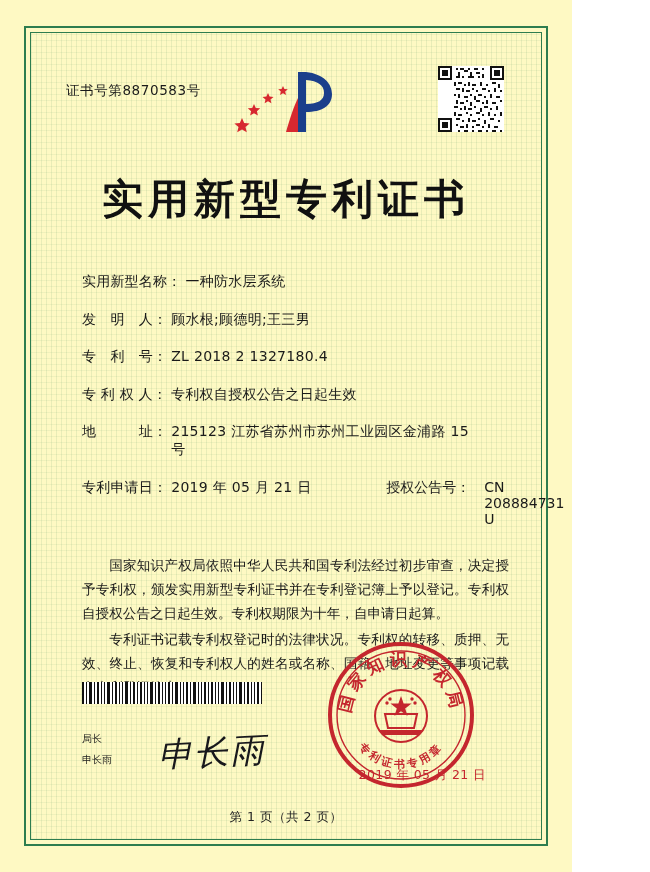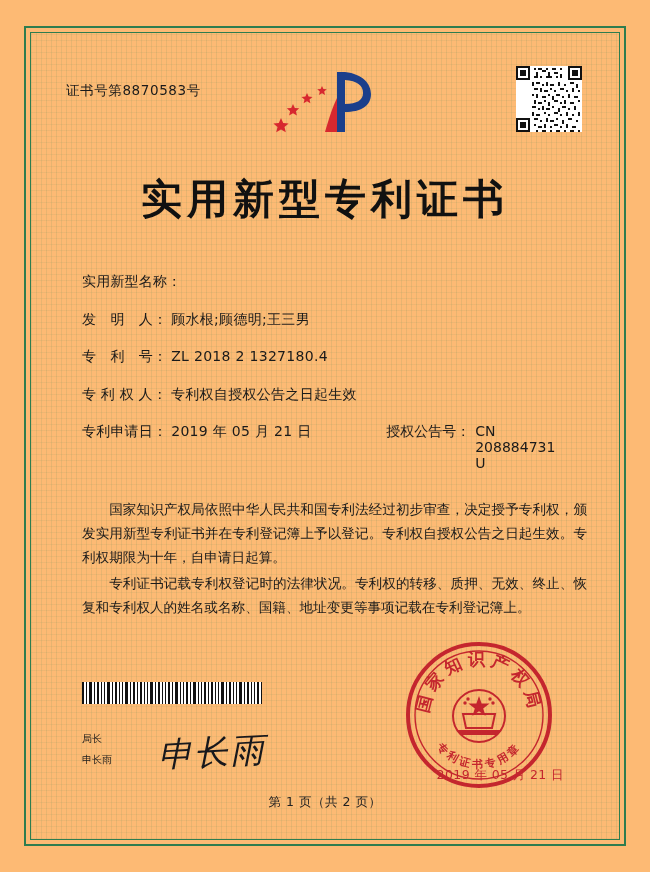--- a/index.html
+++ b/index.html
@@ -10,23 +10,23 @@
   body {
     width: 650px;
     height: 872px;
     font-family: "Liberation Serif", serif;
     color: #1a1a1a;
     overflow: hidden;
   }
 
   .page {
     position: relative;
-    width: 650px;
+    width: 572px;
     height: 872px;
-    background: #fdba74;
+    background: #fef9c3;
     box-sizing: border-box;
   }
 
   
   .border-outer {
     position: absolute;
     left: 24px;
     top: 26px;
     right: 24px;
     bottom: 26px;
@@ -134,21 +134,21 @@
   .field-row.double .field-value {
     flex: 0 0 auto;
     width: 215px;
   }
   .field-row.double .field-label2 {
     flex: 0 0 auto;
     white-space: nowrap;
   }
   .field-row.double .field-value2 {
     flex: 1 1 auto;
-    margin-left: 5px;
+    margin-left: 14px;
   }
 
   
   .paras {
     margin-top: 26px;
     padding-left: 44px;
     padding-right: 25px;
     font-size: 13.6px;
     line-height: 24px;
     font-family: "DejaVu Sans", sans-serif;
@@ -207,21 +207,21 @@
     color: #c4262e;
     font-family: "DejaVu Sans", sans-serif;
     letter-spacing: 0.4px;
   }
 
   
   .footer {
     position: absolute;
     left: 0;
     right: 0;
-    bottom: 21px;
+    bottom: 6px;
     text-align: center;
     font-size: 12.5px;
     font-family: "DejaVu Sans", sans-serif;
     color: #222;
     letter-spacing: 0.5px;
   }
 </style>
 </head>
 <body>
 
@@ -364,32 +364,37 @@
           </g>
         </svg>
       </div>
     </div>
 
     <div class="title">实用新型专利证书</div>
 
     <div class="fields">
       <div class="field-row">
         <span class="field-label">实用新型名称：</span>
+        <span class="field-value">一种防水层系统</span>
       </div>
       <div class="field-row">
         <span class="field-label">发　明　人：</span>
         <span class="field-value">顾水根;顾德明;王三男</span>
       </div>
       <div class="field-row">
         <span class="field-label">专　利　号：</span>
         <span class="field-value">ZL 2018 2 1327180.4</span>
       </div>
       <div class="field-row">
         <span class="field-label">专 利 权 人：</span>
         <span class="field-value">专利权自授权公告之日起生效</span>
+      </div>
+      <div class="field-row">
+        <span class="field-label">地　　　址：</span>
+        <span class="field-value">215123  江苏省苏州市苏州工业园区金浦路 15 号</span>
       </div>
       <div class="field-row double">
         <span class="field-label">专利申请日：</span>
         <span class="field-value">2019 年 05 月 21 日</span>
         <span class="field-label2">授权公告号：</span>
         <span class="field-value2">CN 208884731 U</span>
       </div>
     </div>
 
     <div class="paras">

